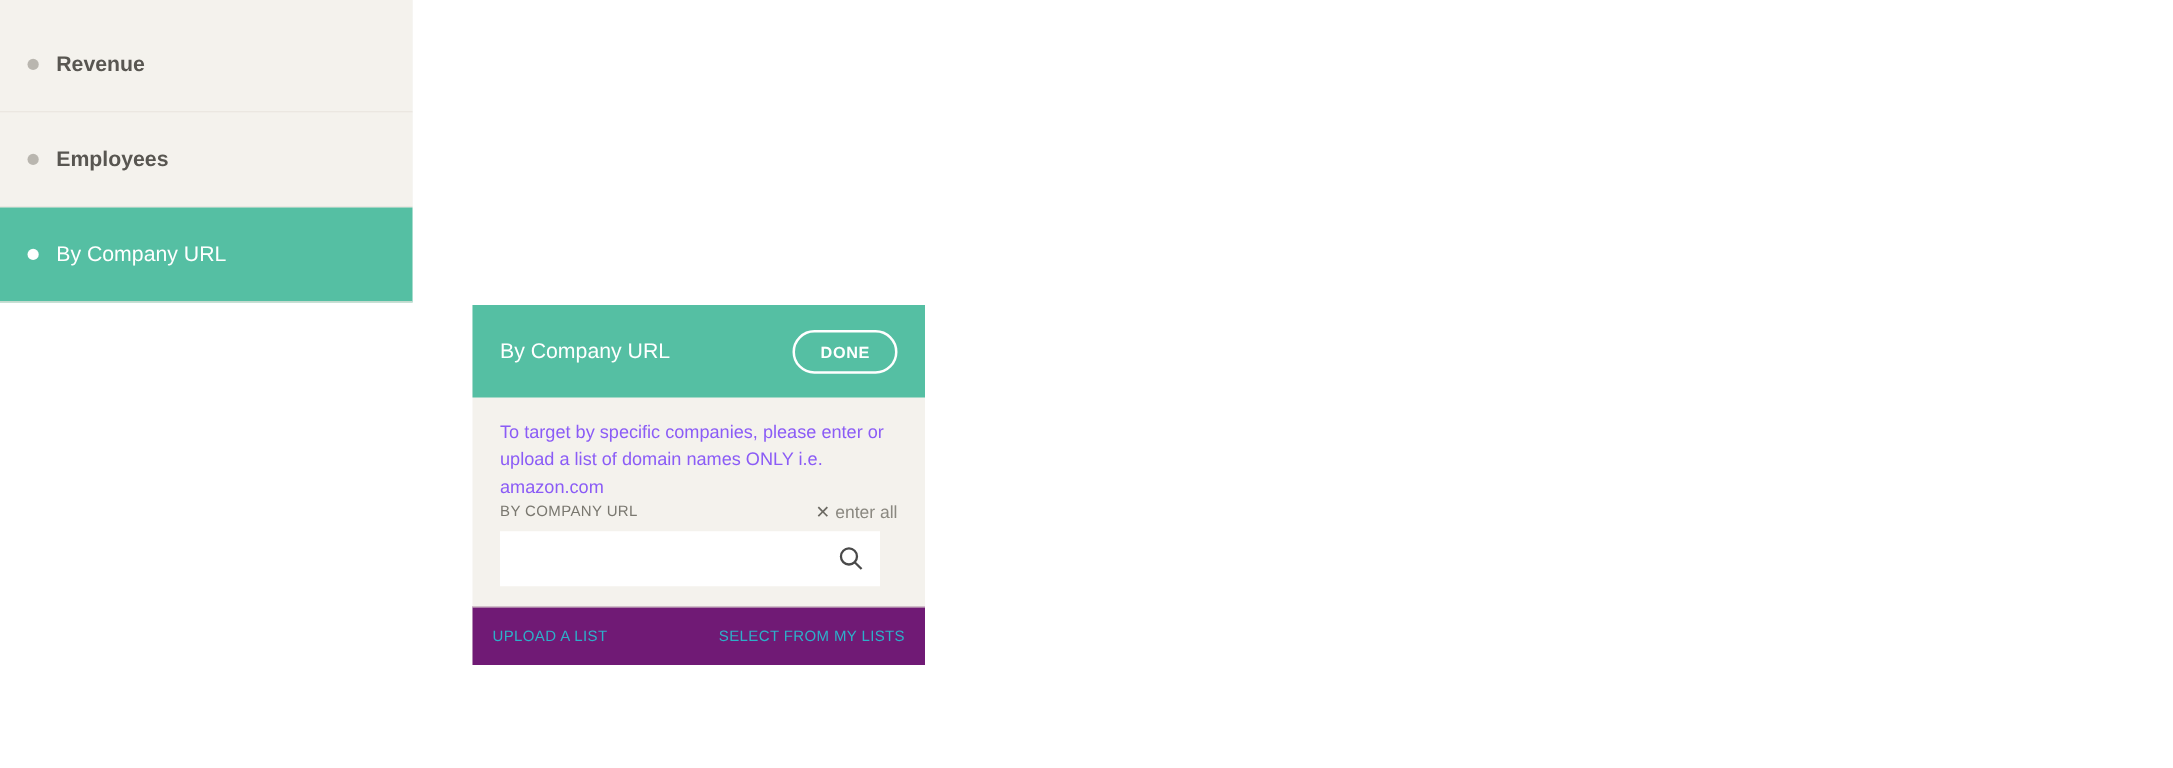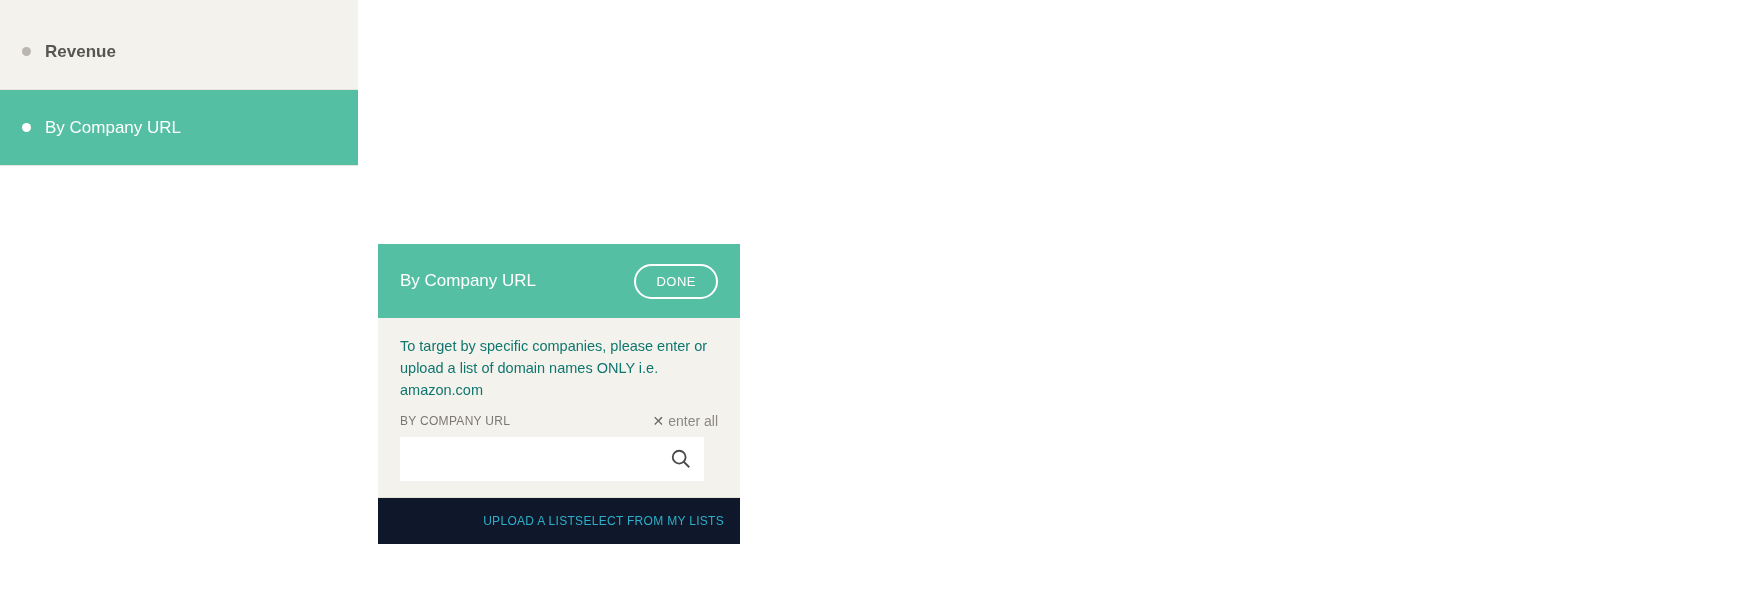--- a/index.html
+++ b/index.html
@@ -8,21 +8,21 @@
       background: #ffffff;
       width: 1738px;
       height: 614px;
       overflow: hidden;
       position: relative;
     }
     .sidebar {
       position: absolute;
       left: 0;
       top: 0;
-      width: 358px;
+      width: 330px;
       background: #f4f2ed;
     }
     .sidebar-item {
       height: 76px;
       display: flex;
       align-items: center;
       padding-left: 22px;
       border-bottom: 1px solid #e7e4dd;
       cursor: pointer;
       background: #f4f2ed;
@@ -74,34 +74,34 @@
     .panel-title {
       color: #ffffff;
       font-size: 17px;
       font-weight: 500;
     }
     .done-button {
       border: 2px solid #ffffff;
       background: transparent;
       color: #ffffff;
       font-size: 13px;
-      font-weight: 400;
+      font-weight: 700;
       letter-spacing: 0.5px;
       padding: 8px 20px;
       border-radius: 20px;
       cursor: pointer;
     }
     .panel-body {
       padding: 18px 22px 16px 22px;
     }
     .panel-desc {
-      color: #0f766e;
+      color: #8b5cf6;
       font-size: 14.5px;
       line-height: 1.5;
-      margin-bottom: 12px;
+      margin-bottom: 0;
     }
     .field-row {
       display: flex;
       align-items: center;
       justify-content: space-between;
       margin-bottom: 8px;
     }
     .field-label {
       font-size: 12px;
       font-weight: 500;
@@ -138,25 +138,25 @@
     .search-icon {
       position: absolute;
       right: 12px;
       top: 50%;
       transform: translateY(-50%);
       width: 22px;
       height: 22px;
       color: #4a4a4a;
     }
     .panel-footer {
-      background: #0f172a;
+      background: #701a75;
       border-top: 1px solid #e5e3dc;
       display: flex;
       align-items: center;
-      justify-content: flex-end;
+      justify-content: space-between;
       padding: 16px 16px;
     }
     .footer-link {
       color: #2dafc9;
       font-size: 12px;
       font-weight: 500;
       letter-spacing: 0.3px;
       cursor: pointer;
     }
   </style>
@@ -164,20 +164,24 @@
 <body>
 
 <div class="sidebar">
   <div class="sidebar-item spacer"></div>
 
   <div class="sidebar-item">
     <span class="bullet"></span>
     <span class="label">Revenue</span>
   </div>
 
+  <div class="sidebar-item">
+    <span class="bullet"></span>
+    <span class="label">Employees</span>
+  </div>
 
 
   <div class="sidebar-item active">
     <span class="bullet"></span>
     <span class="label">By Company URL</span>
   </div>
 
 
 
 </div>

